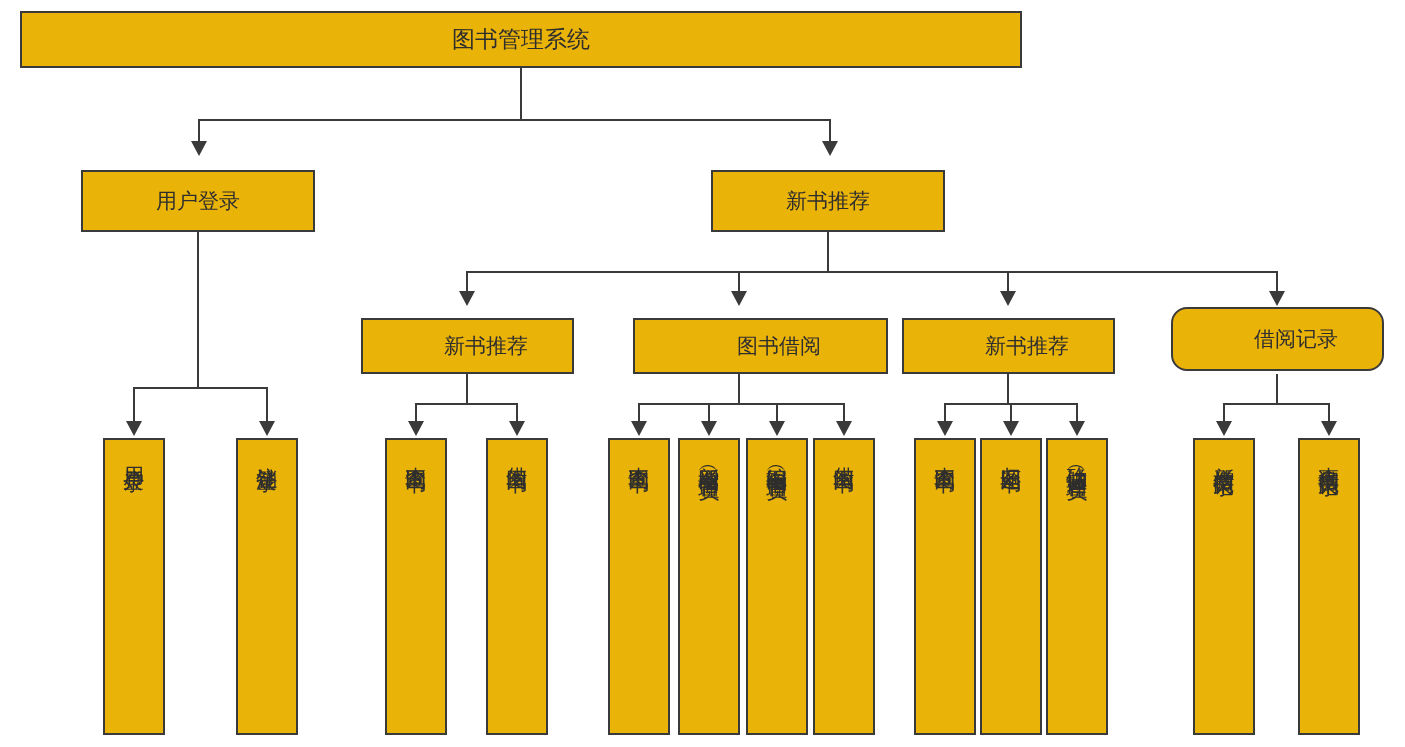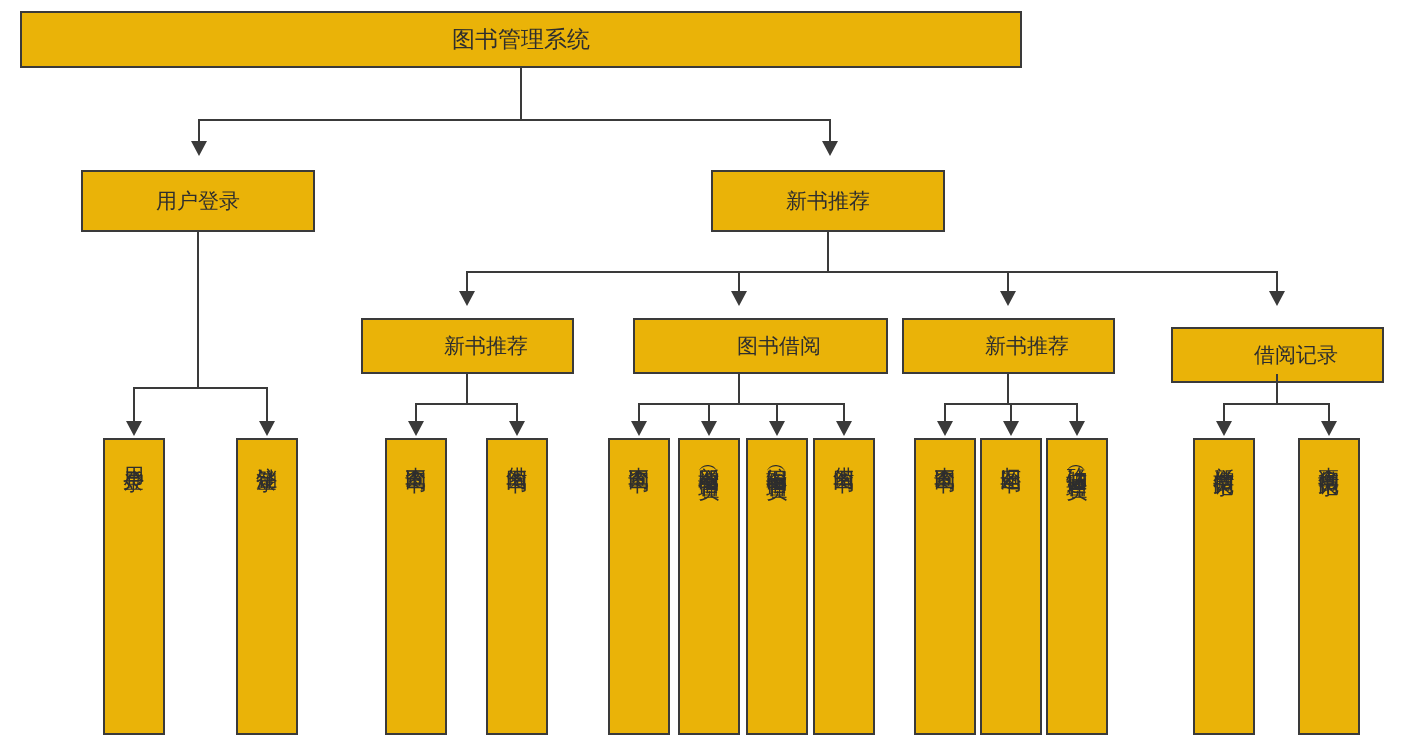--- a/index.html
+++ b/index.html
@@ -115,21 +115,21 @@
 
   <div class="node lvl2" style="left:361px;top:318px;width:213px;height:56px;">
     <span>新书推荐</span>
   </div>
   <div class="node lvl2" style="left:633px;top:318px;width:255px;height:56px;">
     <span>图书借阅</span>
   </div>
   <div class="node lvl2" style="left:902px;top:318px;width:213px;height:56px;">
     <span>新书推荐</span>
   </div>
-  <div class="node lvl2" style="left:1171px;top:327px;width:213px;height:56px;">
+  <div class="node lvl2" style="left:1171px;top:307px;width:213px;height:64px;border-radius:16px;">
     <span>借阅记录</span>
   </div>
 
   <div class="seg v" style="left:466px;top:374px;width:2px;height:29px;"></div>
   <div class="seg h" style="left:415px;top:403px;width:103px;height:2px;"></div>
   <div class="seg v" style="left:415px;top:403px;width:2px;height:18px;"></div>
   <div class="seg v" style="left:516px;top:403px;width:2px;height:18px;"></div>
   <div class="arrow" style="left:408px;top:421px;"></div>
   <div class="arrow" style="left:509px;top:421px;"></div>
 

